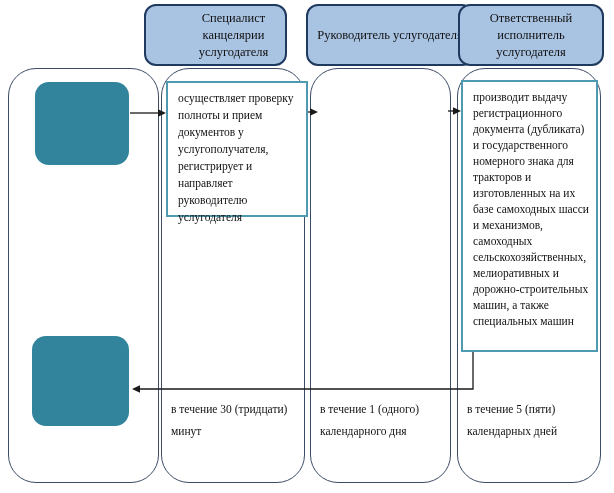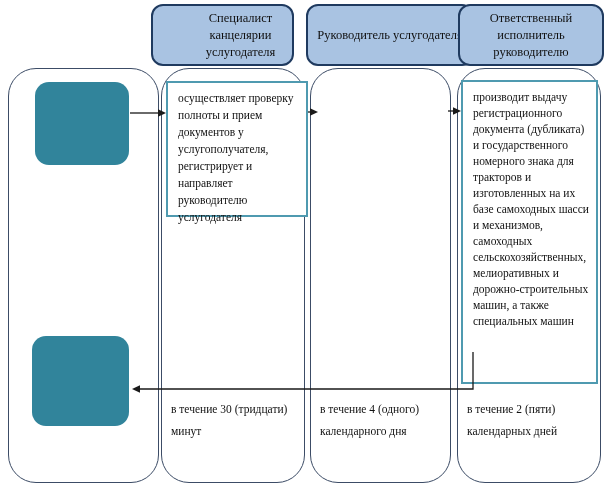--- a/index.html
+++ b/index.html
@@ -73,38 +73,38 @@
     left: 0;
     top: 0;
     pointer-events: none;
   }
 </style>
 </head>
 <body>
 
 <div class="canvas">
 
-  <div class="hdr" style="left:151px; width:143px;padding-left:44px;">Специалист канцелярии услугодателя</div>
+  <div class="hdr" style="left:144px; width:143px;padding-left:44px;">Специалист канцелярии услугодателя</div>
   <div class="hdr" style="left:306px; width:168px;">Руководитель услугодателя</div>
-  <div class="hdr" style="left:458px; width:146px;">Ответственный исполнитель руководителю</div>
+  <div class="hdr" style="left:458px; width:146px;">Ответственный исполнитель услугодателя</div>
 
   <div class="lane" style="left:8px;   width:151px;"></div>
   <div class="lane" style="left:161px; width:144px;"></div>
   <div class="lane" style="left:310px; width:141px;"></div>
   <div class="lane" style="left:457px; width:144px;"></div>
 
   <div class="node" style="left:35px; top:82px;  width:94px; height:83px;"></div>
   <div class="node" style="left:32px; top:336px; width:97px; height:90px;"></div>
 
   <div class="step" style="left:166px; top:81px; width:142px; height:136px;">осуществляет проверку полноты и прием документов у услугополучателя, регистрирует и направляет руководителю услугодателя</div>
-  <div class="step" style="left:461px; top:80px; width:137px; height:304px; line-height:16px;">производит выдачу регистрационного документа (дубликата) и государственного номерного знака для тракторов и изготовленных на их базе самоходных шасси и механизмов, самоходных сельскохозяйственных, мелиоративных и дорожно-строительных машин, а также специальных машин</div>
+  <div class="step" style="left:461px; top:80px; width:137px; height:272px; line-height:16px;">производит выдачу регистрационного документа (дубликата) и государственного номерного знака для тракторов и изготовленных на их базе самоходных шасси и механизмов, самоходных сельскохозяйственных, мелиоративных и дорожно-строительных машин, а также специальных машин</div>
 
   <div class="duration" style="left:161px; width:144px;">в течение 30 (тридцати) минут</div>
-  <div class="duration" style="left:310px; width:141px;">в течение 4 (одного) календарного дня</div>
-  <div class="duration" style="left:457px; width:144px;">в течение 2 (пяти) календарных дней</div>
+  <div class="duration" style="left:310px; width:141px;">в течение 1 (одного) календарного дня</div>
+  <div class="duration" style="left:457px; width:144px;">в течение 5 (пяти) календарных дней</div>
 
   <svg class="connectors" width="614" height="493" viewBox="0 0 614 493">
     <g stroke="#1a1a1a" stroke-width="1.3" fill="none">
       <path d="M130,113 H159"></path>
       <path d="M308,112 H312"></path>
       <path d="M448,111 H455"></path>
       <path d="M473,352 V389 H140"></path>
     </g>
     <g fill="#1a1a1a" stroke="none">
       <polygon points="166,113 158,109.3 158,116.7"></polygon>

